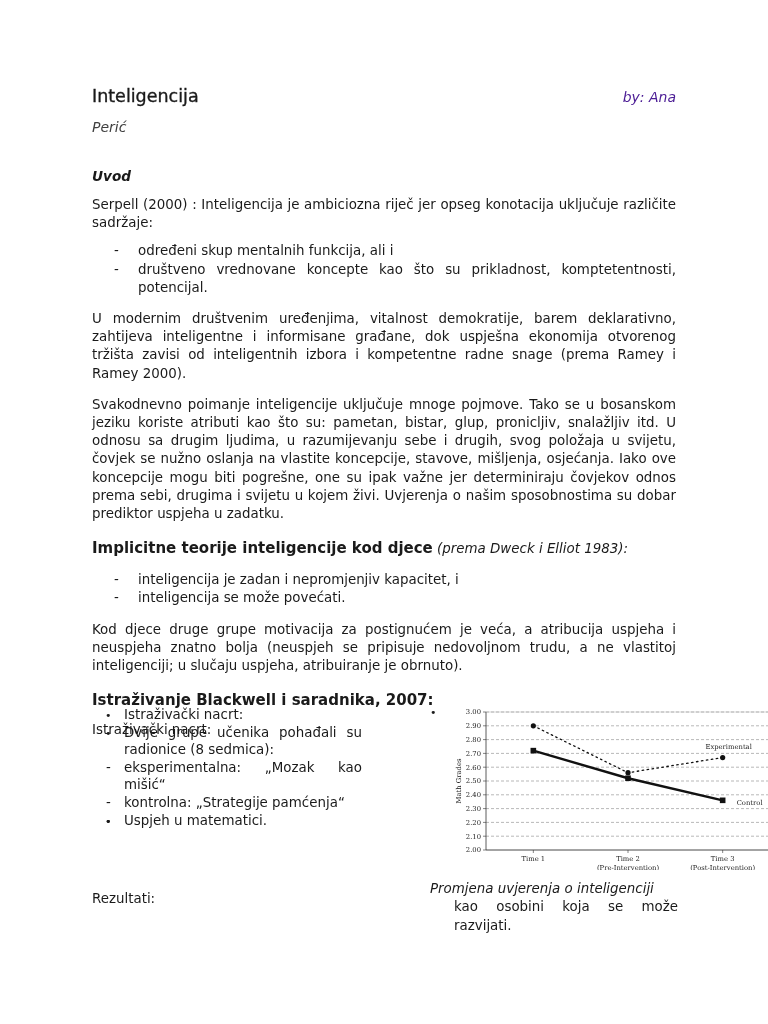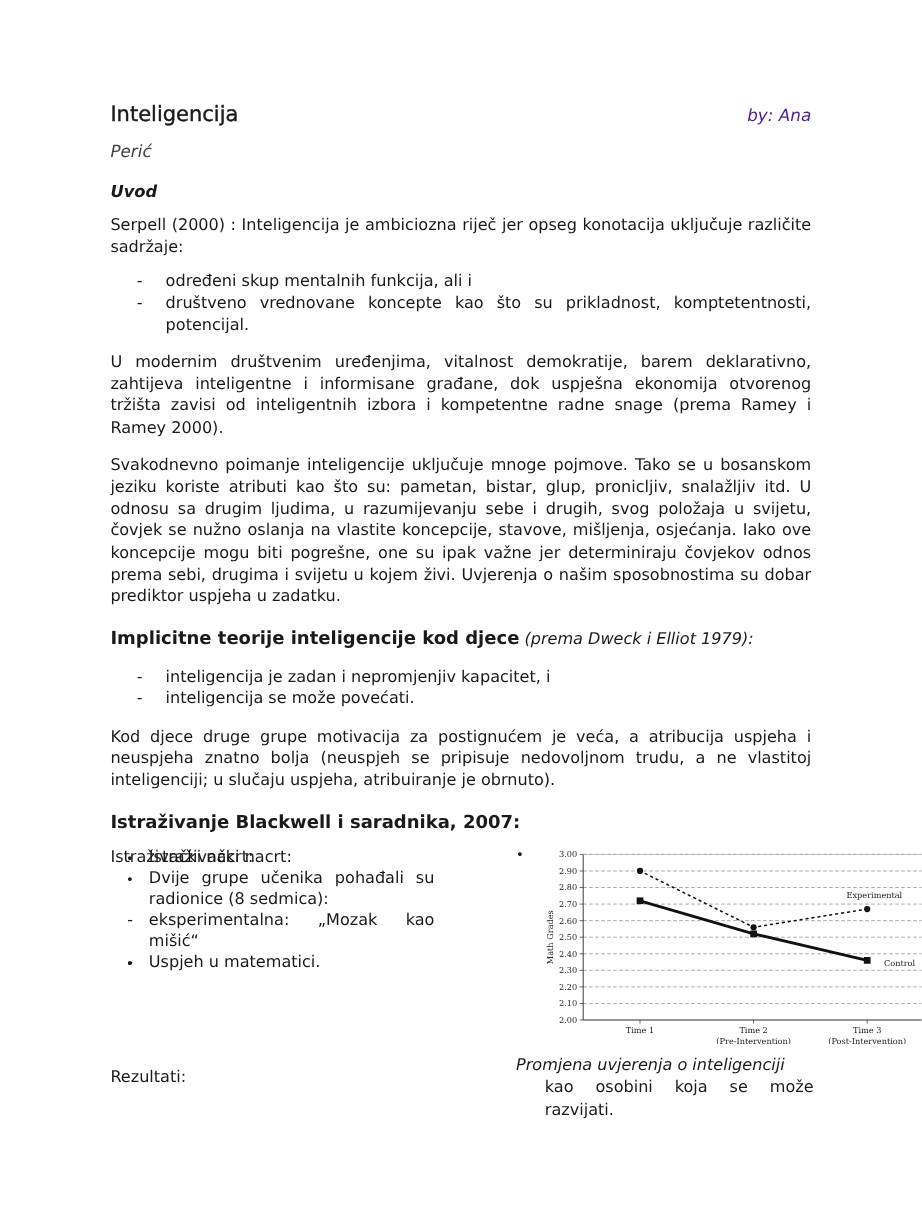--- a/index.html
+++ b/index.html
@@ -3,21 +3,21 @@
 <meta charset="utf-8">
 <style>
   html, body { margin: 0; padding: 0; background: #ffffff; }
   body { width: 768px; height: 1024px; position: relative; overflow: hidden;
          font-family: "DejaVu Sans", sans-serif; color: #1a1a1a; font-size: 13.4px; }
   .page { position: absolute; left: 92px; top: 86px; width: 584px; }
   .title-row { display: flex; justify-content: space-between; align-items: baseline; }
   .title { font-size: 17.5px; font-weight: normal; -webkit-text-stroke: 0.35px #1a1a1a; }
   .byline { font-style: italic; font-size: 14px; color: #4c1d95; }
   .author2 { font-style: italic; font-size: 14px; color: #404040; margin-top: 12px; line-height: 18px; }
-  .uvod { font-weight: bold; font-style: italic; margin-top: 16px; font-size: 13.6px; }
+  .uvod { font-weight: bold; font-style: italic; margin-top: 32px; font-size: 13.6px; }
   p { margin: 0; text-align: justify; line-height: 18.2px; }
   .gap { margin-top: 13px; }
   ul.dash { list-style: none; padding: 0; margin: 10px 0 0 0; }
   ul.dash li { position: relative; padding-left: 46px; line-height: 18.2px; text-align: justify; }
   ul.dash li .mk { position: absolute; left: 22px; top: 0; }
   h2 { font-size: 15px; font-weight: bold; margin: 15px 0 0 0; line-height: 20px; }
   h2 .cite { font-weight: normal; font-style: italic; font-size: 13.4px; }
   .it { }
 
   .cols { position: absolute; left: 92px; top: 706px; width: 680px; }
@@ -52,41 +52,41 @@
 
   <ul class="dash">
     <li><span class="mk">-</span><span>određeni skup mentalnih funkcija, ali i</span></li>
     <li><span class="mk">-</span><span>društveno vrednovane koncepte kao što su prikladnost, komptetentnosti, potencijal.</span></li>
   </ul>
 
   <p class="gap"><span>U modernim društvenim uređenjima, vitalnost demokratije, barem deklarativno, zahtijeva inteligentne i informisane građane, dok uspješna ekonomija otvorenog tržišta zavisi od inteligentnih izbora i kompetentne radne snage </span><span class="it">(prema Ramey i Ramey 2000).</span></p>
 
   <p class="gap"><span>Svakodnevno poimanje inteligencije uključuje mnoge pojmove. Tako se u bosanskom jeziku koriste atributi kao što su: pametan, bistar, glup, pronicljiv, snalažljiv itd. U odnosu sa drugim ljudima, u razumijevanju sebe i drugih, svog položaja u svijetu, čovjek se nužno oslanja na vlastite koncepcije, stavove, mišljenja, osjećanja. Iako ove koncepcije mogu biti pogrešne, one su ipak važne jer </span><span class="it">determiniraju čovjekov odnos prema sebi, drugima i svijetu u kojem živi</span><span>. Uvjerenja o našim sposobnostima su dobar prediktor uspjeha u zadatku.</span></p>
 
-  <h2><span>Implicitne teorije inteligencije kod djece</span><span class="cite"> (prema Dweck i Elliot 1979):</span></h2>
+  <h2><span>Implicitne teorije inteligencije kod djece</span><span class="cite"> (prema Dweck i Elliot 1983):</span></h2>
 
   <ul class="dash" style="margin-top:12px">
     <li><span class="mk">-</span><span>inteligencija je zadan i nepromjenjiv kapacitet, i</span></li>
     <li><span class="mk">-</span><span>inteligencija se može povećati.</span></li>
   </ul>
 
   <p class="gap">Kod djece druge grupe motivacija za postignućem je veća, a atribucija uspjeha i neuspjeha znatno bolja (neuspjeh se pripisuje nedovoljnom trudu, a ne vlastitoj inteligenciji; u slučaju uspjeha, atribuiranje je obrnuto).</p>
 
   <h2>Istraživanje Blackwell i saradnika, 2007:</h2>
 
   <p class="gap" style="margin-top:11px">Istraživački nacrt:</p>
 </div>
 
 <div class="cols">
   <div class="leftcol">
     <ul>
       <li class="bul"><span class="mk">•</span><span>Istraživački nacrt:</span></li>
       <li class="bul"><span class="mk">•</span><span>Dvije grupe učenika pohađali su radionice (8 sedmica):</span></li>
       <li><span class="mk">-</span><span>eksperimentalna: „Mozak kao mišić“</span></li>
-      <li><span class="mk">-</span></li>
+      <li><span class="mk">-</span><span>kontrolna: „Strategije pamćenja“</span></li>
       <li class="bul"><span class="mk">•</span></li>
       <li class="bul"><span class="mk">•</span><span>Uspjeh u matematici.</span></li>
     </ul>
     <div class="rez">Rezultati:</div>
   </div>
 
   <div class="rightcol">
     <span class="rbul">•</span>
     <svg class="chart" id="chart" viewBox="0 0 320 170" width="320" height="170">
         <line x1="31" x2="34" y1="150" y2="150" stroke="#333333" stroke-width="0.6"></line>

